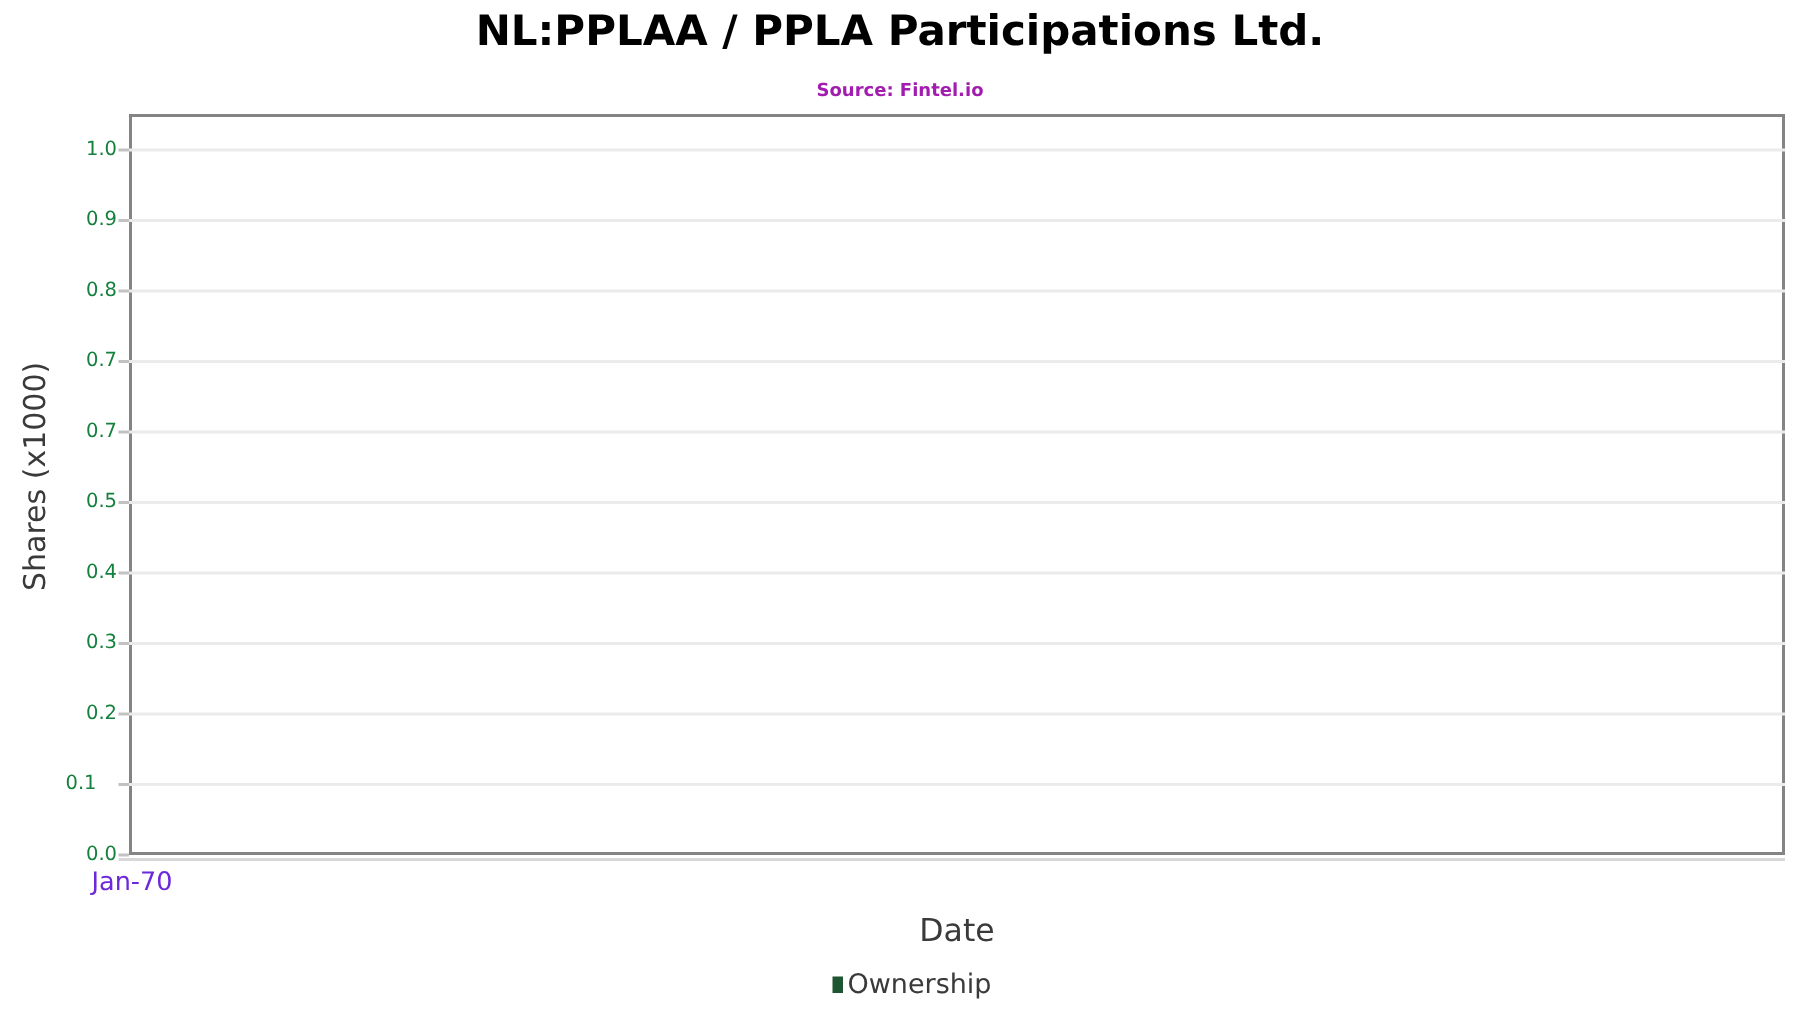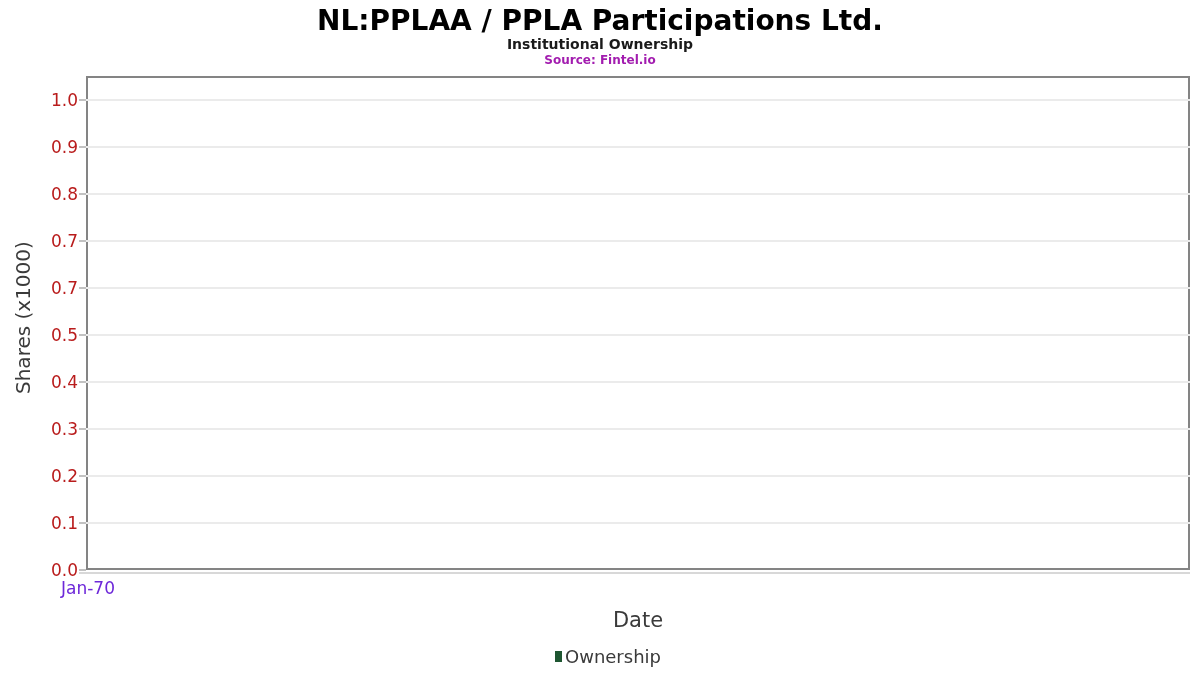--- a/index.html
+++ b/index.html
@@ -54,22 +54,22 @@
     width: 7px; height: 2px;
     background: #c2c2c2;
   }
   .y-tick-label {
     position: absolute;
     width: 48px;
     left: 30px;
     height: 22px;
     line-height: 22px;
     text-align: right;
-    font-size: 17px;
-    color: #b91c1c;
+    font-size: 13px;
+    color: #15803d;
   }
   .x-axis-baseline {
     position: absolute;
     left: 79px; top: 572px;
     width: 1111px; height: 2px;
     background: #d8d8d8;
   }
   .x-tick-label {
     position: absolute;
     left: 52px; top: 578px;
@@ -120,31 +120,30 @@
     font-size: 18px;
     color: #3a3a3a;
   }
 </style>
 </head>
 <body>
 
 <div class="chart-canvas">
 
   <div class="chart-title">NL:PPLAA / PPLA Participations Ltd.</div>
-  <div class="chart-subtitle">Institutional Ownership</div>
   <div class="chart-source">Source: Fintel.io</div>
 
   <div class="plot-area" id="plot-area"></div>
 
   <div id="axis-layer">
       <div class="y-tick-mark" style="left: 79px; top: 569px; background: rgb(194, 194, 194);"></div>
       <div class="y-tick-label" style="top: 559px;">0.0</div>
       <div class="gridline" style="left: 86px; top: 521.952px; width: 1104px; background: rgb(235, 235, 235);"></div>
       <div class="y-tick-mark" style="left: 79px; top: 521.952px; background: rgb(194, 194, 194);"></div>
-      <div class="y-tick-label" style="top: 511.952px;">0.1</div>
+      <div class="y-tick-label" style="top: 511.952px; text-align: center;">0.1</div>
       <div class="gridline" style="left: 86px; top: 474.905px; width: 1104px; background: rgb(235, 235, 235);"></div>
       <div class="y-tick-mark" style="left: 79px; top: 474.905px; background: rgb(194, 194, 194);"></div>
       <div class="y-tick-label" style="top: 464.905px;">0.2</div>
       <div class="gridline" style="left: 86px; top: 427.857px; width: 1104px; background: rgb(235, 235, 235);"></div>
       <div class="y-tick-mark" style="left: 79px; top: 427.857px; background: rgb(194, 194, 194);"></div>
       <div class="y-tick-label" style="top: 417.857px;">0.3</div>
       <div class="gridline" style="left: 86px; top: 380.81px; width: 1104px; background: rgb(235, 235, 235);"></div>
       <div class="y-tick-mark" style="left: 79px; top: 380.81px; background: rgb(194, 194, 194);"></div>
       <div class="y-tick-label" style="top: 370.81px; text-align: right;">0.4</div>
       <div class="gridline" style="left: 86px; top: 333.762px; width: 1104px; background: rgb(235, 235, 235);"></div>

